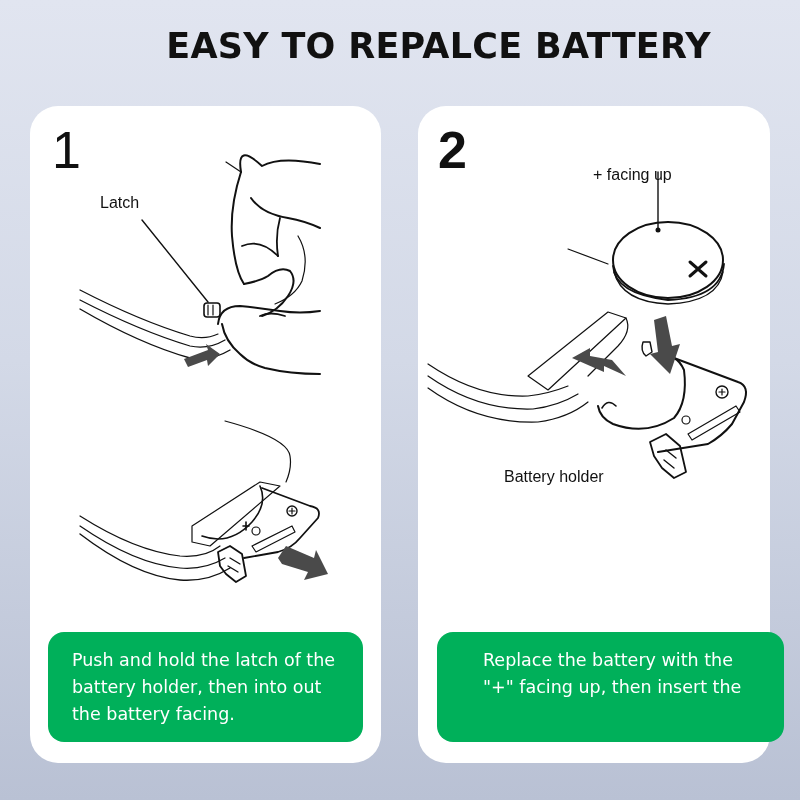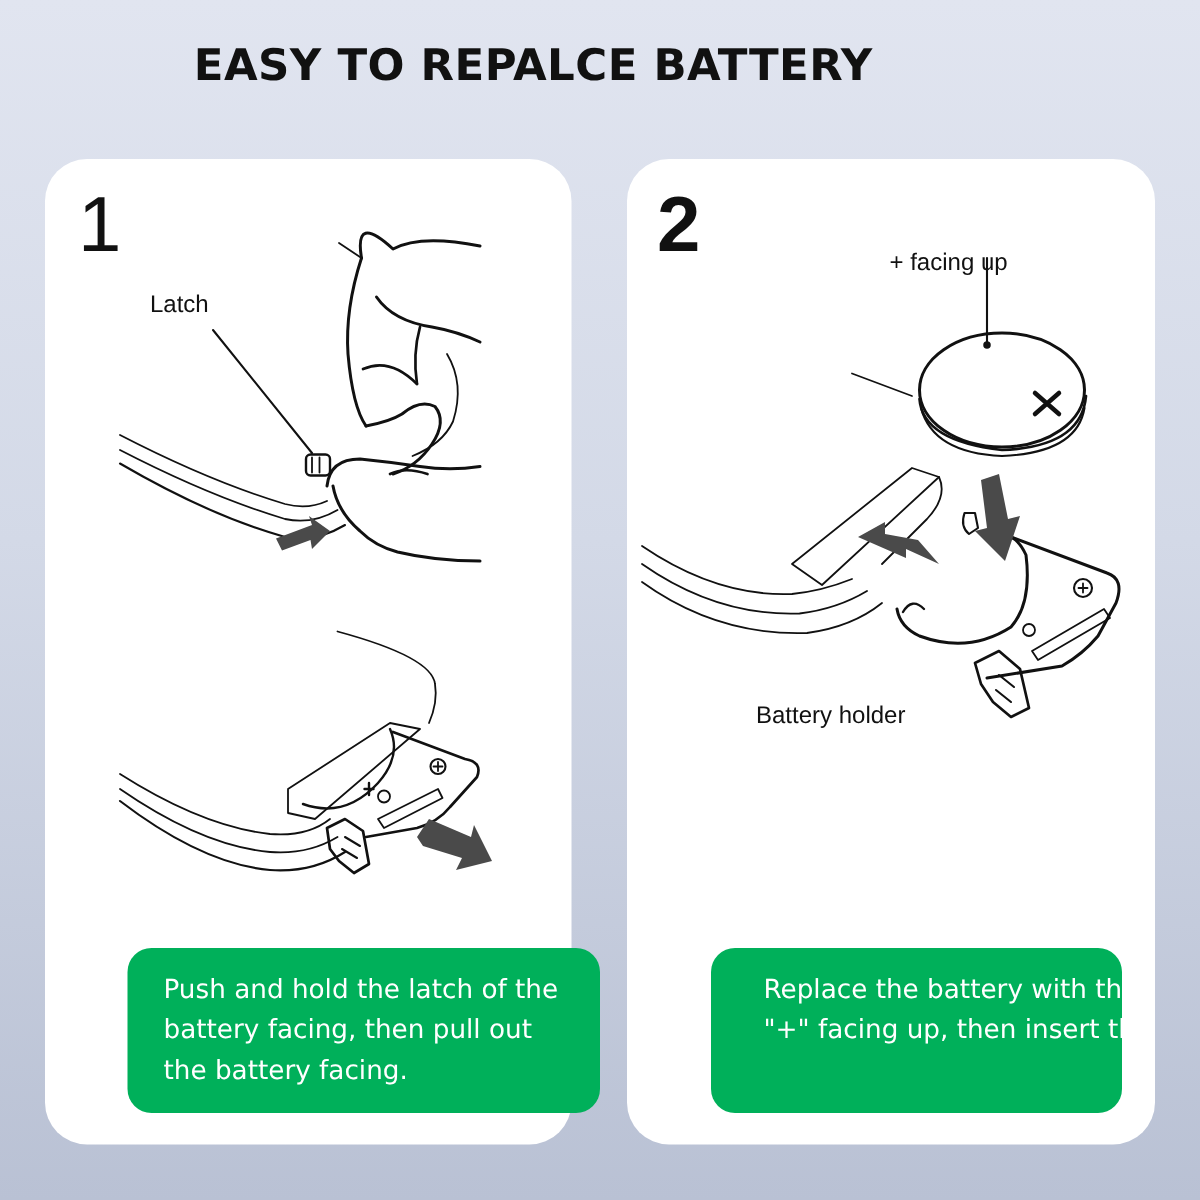--- a/index.html
+++ b/index.html
@@ -2,42 +2,42 @@
 <html><head>
 <meta charset="utf-8">
 <style>
   html, body { margin: 0; padding: 0; }
   body {
     width: 800px; height: 800px; overflow: hidden; position: relative;
     background: linear-gradient(180deg, #e1e5f0 0%, #d3d9e7 45%, #b9c1d4 100%);
     font-family: "DejaVu Sans", "Liberation Sans", sans-serif;
   }
   .title {
-    position: absolute; left: 0; top: 26px; width: 711px; text-align: center;
-    font-weight: bold; font-size: 29px; letter-spacing: 0.3px; color: #111;
+    position: absolute; left: 0; top: 26px; width: 711px; text-align: right;
+    font-weight: bold; font-size: 35px; letter-spacing: 0.3px; color: #111;
   }
   .card {
     position: absolute; top: 106px; height: 657px; background: #fff;
     border-radius: 28px;
   }
   .card.c1 { left: 30px; width: 351px; }
   .card.c2 { left: 418px; width: 352px; }
   .step-num {
     position: absolute; top: 14px; left: 22px; font-size: 52px; color: #111;
     font-family: "Liberation Sans", sans-serif; font-weight: normal;
   }
   .card.c2 .step-num { left: 20px; font-weight: bold; }
   .illus { position: absolute; left: 0; top: 0; }
   .caption {
     position: absolute; top: 526px; height: 110px; background: #00b05a;
     border-radius: 16px; color: #fff; font-size: 17.5px; line-height: 27px;
-    box-sizing: border-box; padding-top: 15px; margin-left: 37px;
+    box-sizing: border-box; padding-top: 15px;
   }
   .card.c1 .caption { left: 18px; width: 315px; padding-left: 24px; }
-  .card.c2 .caption { left: 19px; width: 274px; padding-left: 35px; }
+  .card.c2 .caption { left: 19px; width: 347px; padding-left: 46px; }
   .caption span { display: block; white-space: nowrap; }
   .lbl { font-family: "Liberation Sans", sans-serif; font-size: 16px; fill: #111; }
 </style>
 </head>
 <body>
 
 <div class="title">EASY TO REPALCE BATTERY</div>
 
 <div class="card c1">
   <div class="step-num">1</div>
@@ -90,21 +90,21 @@
       <path d="M200 452 L210 458 M198 460 L208 466" stroke-width="1.4"></path>
     </g>
 
     <path d="M248 452 L256 440 L284 452 L286 444 L298 468 L274 474 L278 466 L252 458 Z" fill="#4a4a4a"></path>
 
     <text class="lbl" x="70" y="102">Latch</text>
   </svg>
 
   <div class="caption">
     <span>Push and hold the latch of the</span>
-    <span>battery facing, then pull out</span>
+    <span>battery holder, then into out</span>
     <span>the battery facing.</span>
   </div>
 </div>
 
 <div class="card c2">
   <div class="step-num">2</div>
 
   <svg class="illus" width="352" height="520" viewBox="0 0 352 520">
     <g fill="none" stroke="#111" stroke-linecap="round" stroke-linejoin="round">
 

